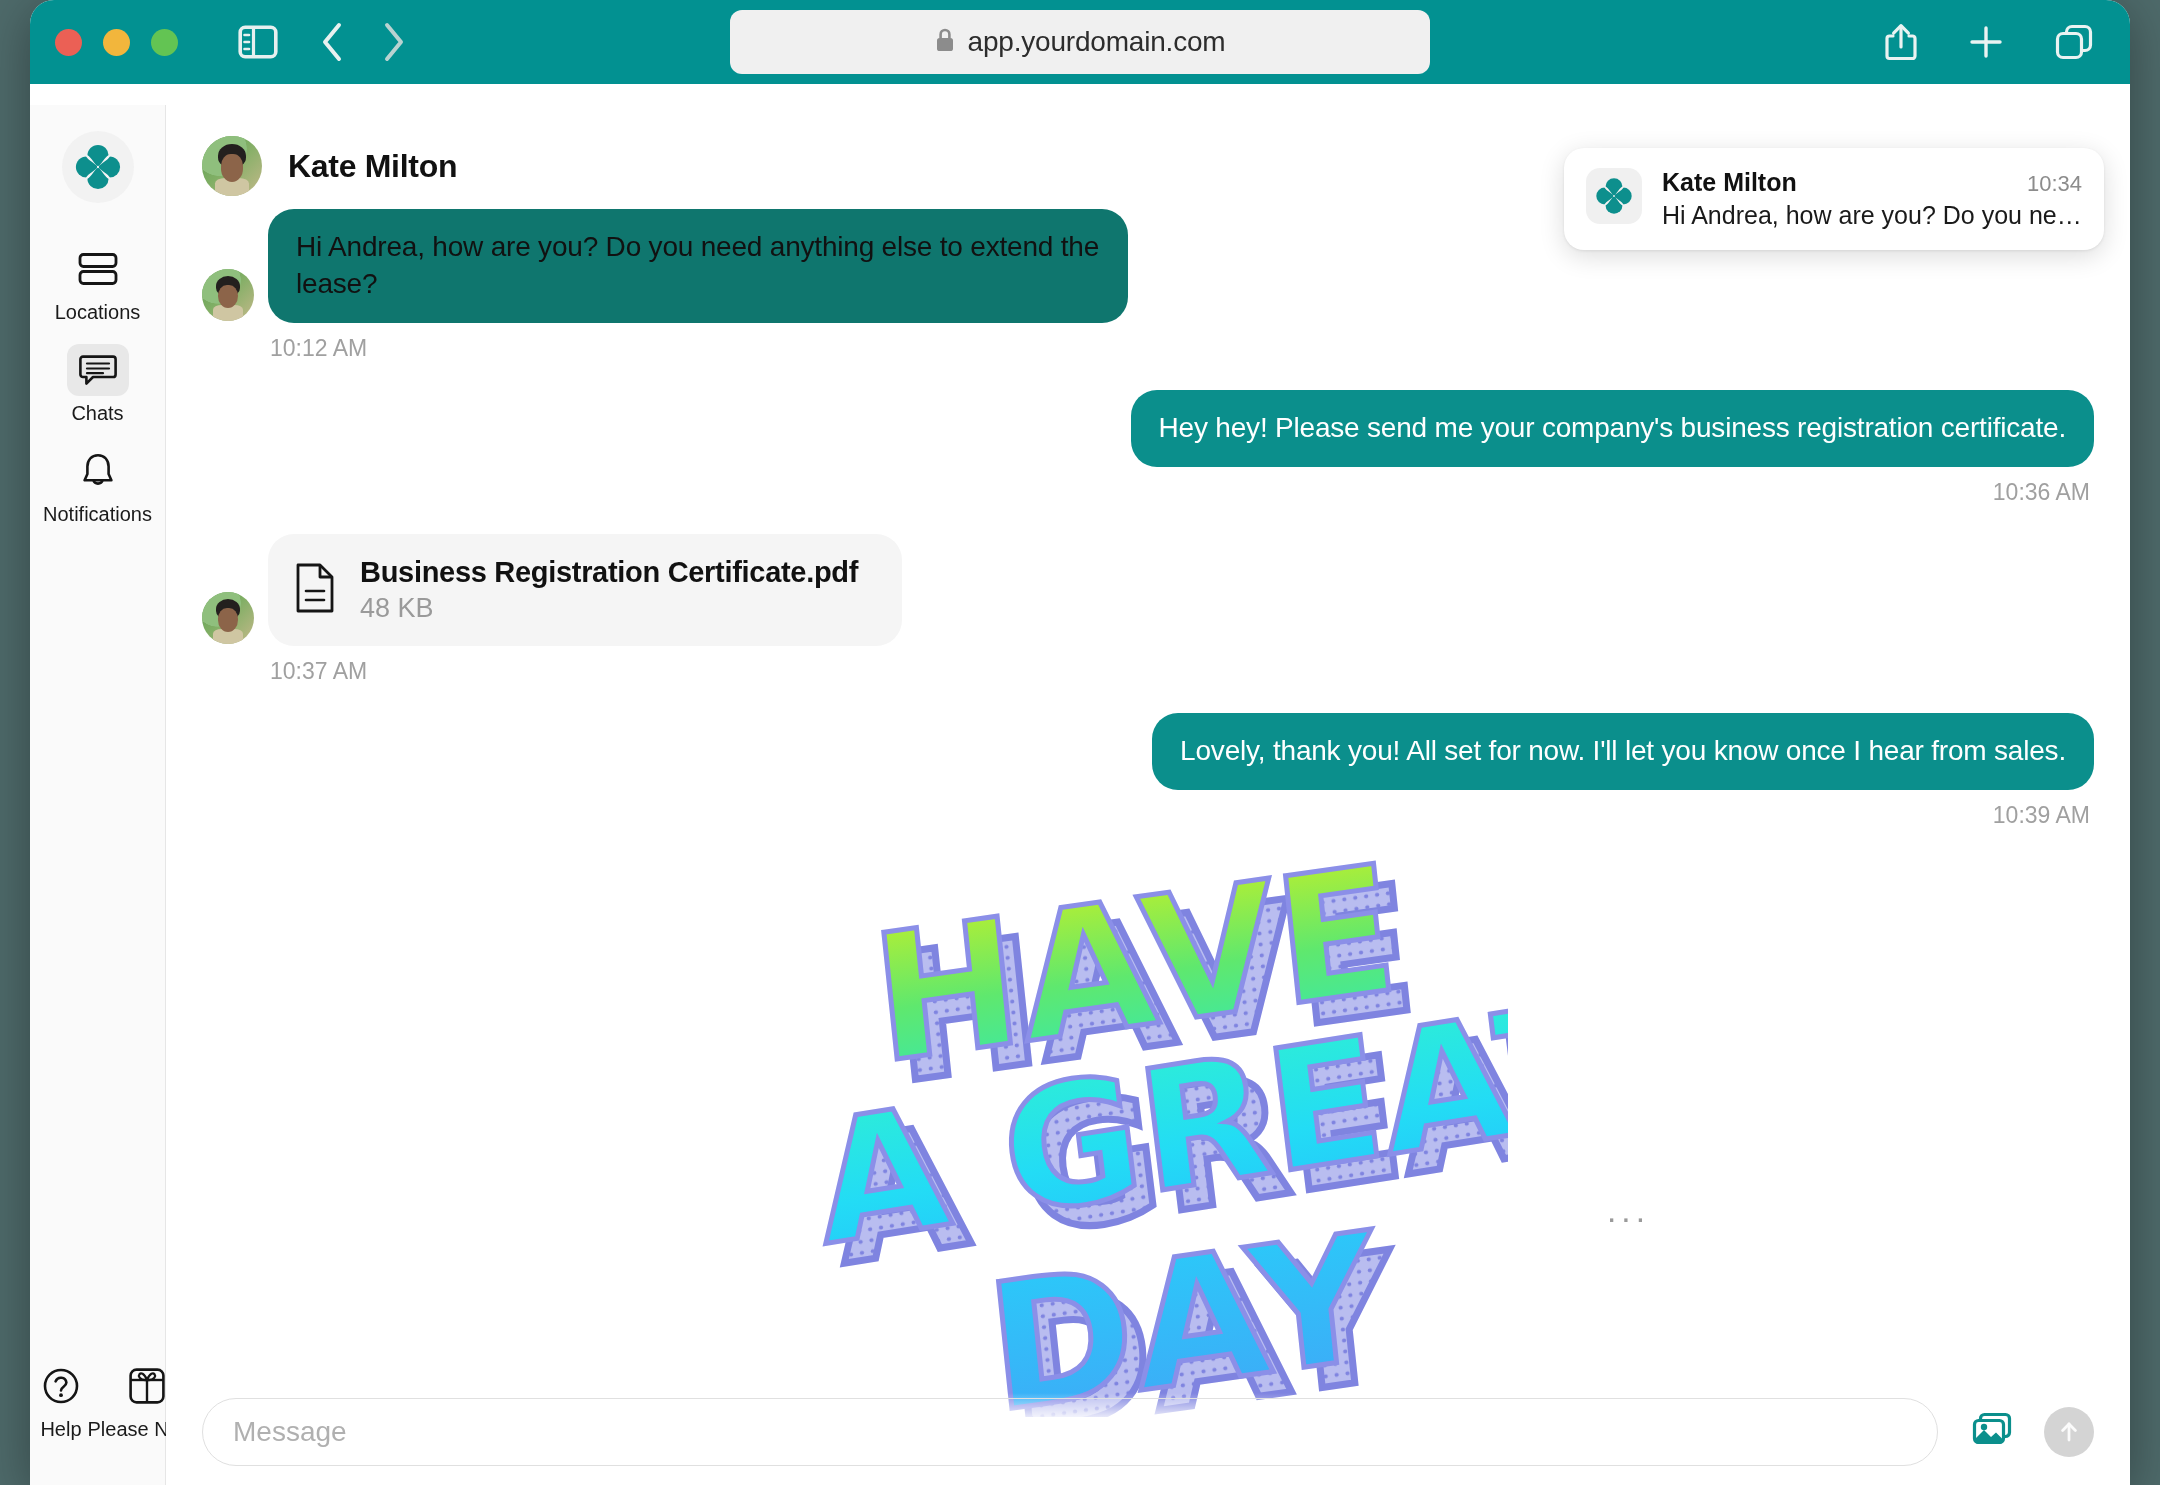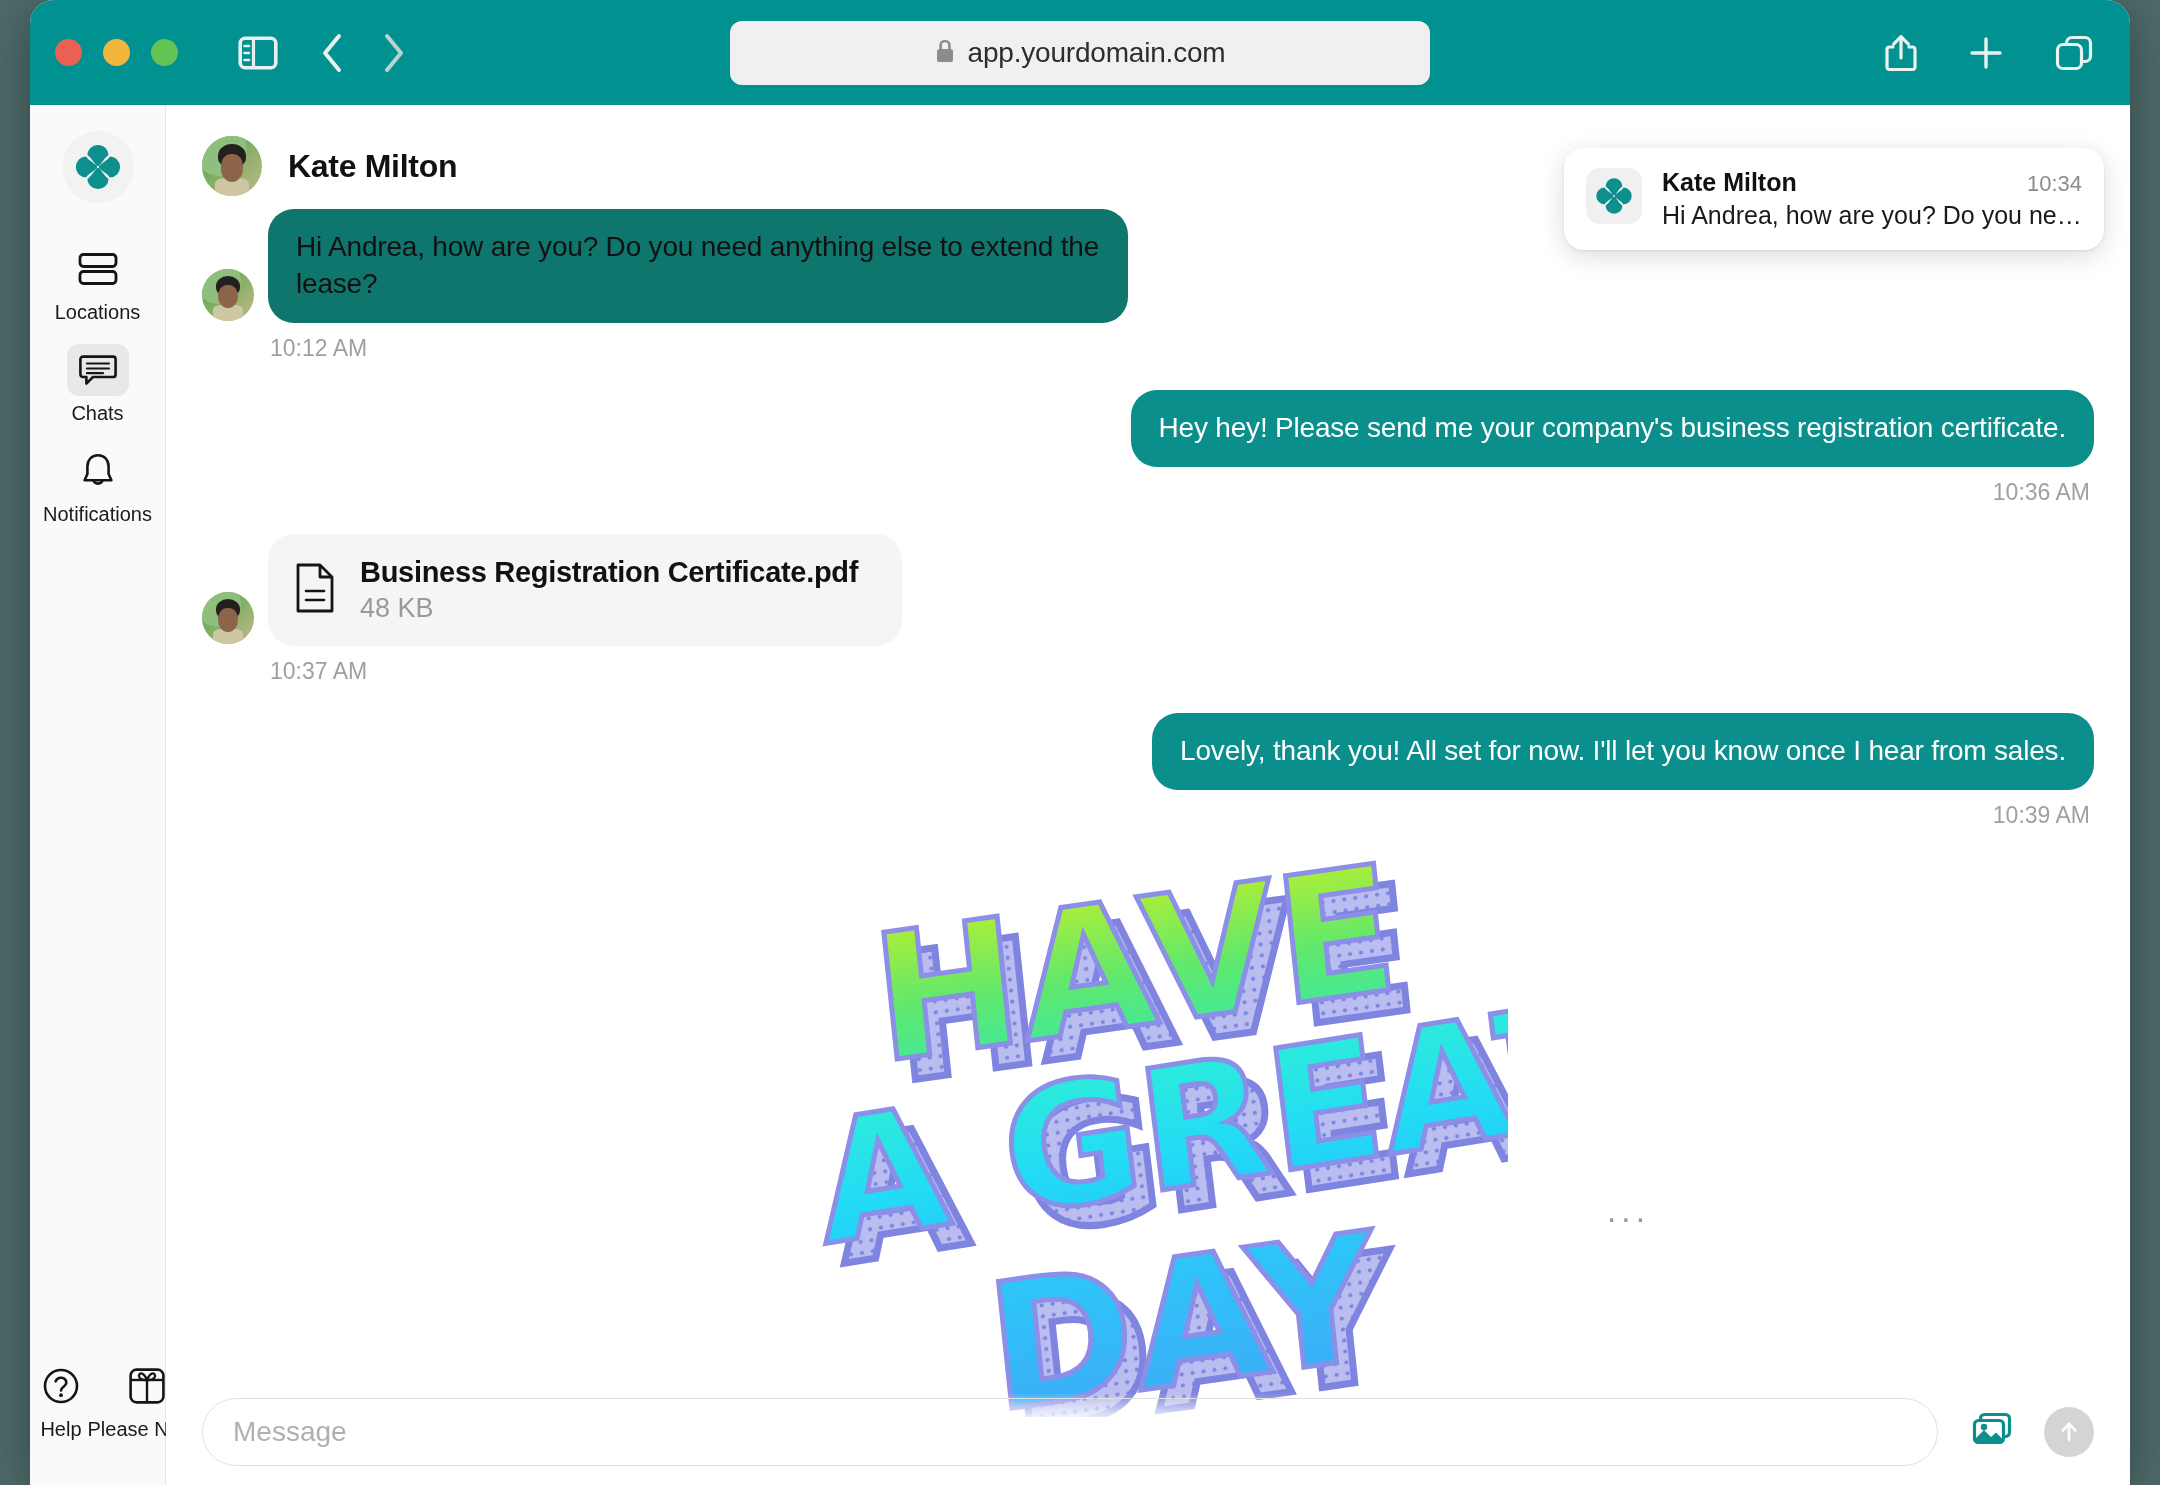--- a/index.html
+++ b/index.html
@@ -17,21 +17,21 @@
     width: 2100px; height: 1485px;
     background: #ffffff;
     border-radius: 24px 24px 0 0;
     overflow: hidden;
     box-shadow: 0 10px 50px rgba(0,0,0,.35);
   }
 
   
   .titlebar {
     position: relative;
-    height: 105px;
+    height: 84px;
     background: #029191;
     display: flex;
     align-items: center;
   }
   .traffic { display: flex; gap: 21px; margin-left: 25px; }
   .dot { width: 27px; height: 27px; border-radius: 50%; }
   .dot.red    { background: #eb6055; }
   .dot.yellow { background: #f2b63c; }
   .dot.green  { background: #63c453; }
 

